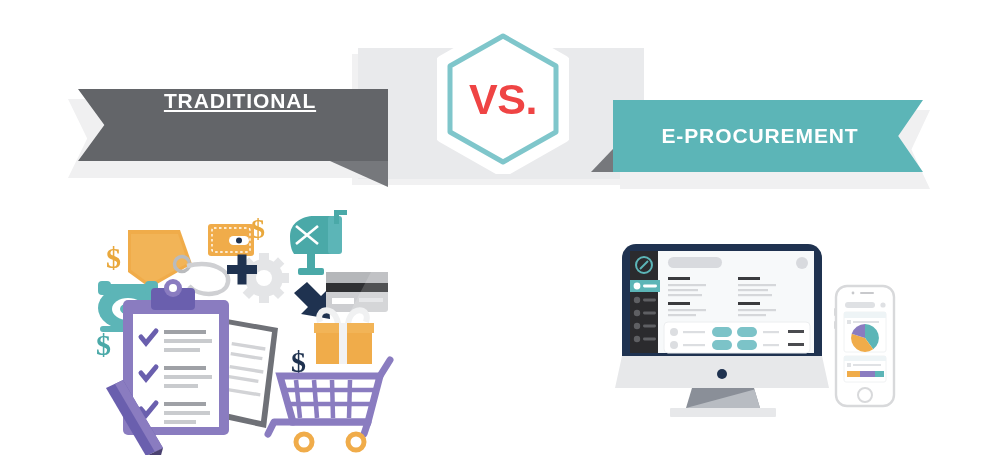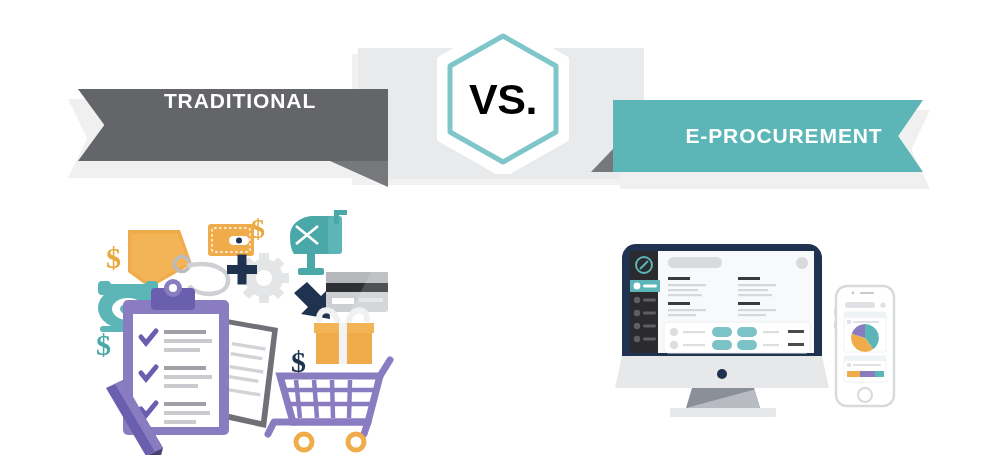--- a/index.html
+++ b/index.html
@@ -59,20 +59,21 @@
     display: flex; flex-direction: column;
     align-items: center; justify-content: space-between;
     color: #ffffff;
     font-size: 21px;
     font-weight: bold;
     letter-spacing: 0.9px;
     line-height: 1.18;
     text-align: center;
     padding-left: 14px;
     box-sizing: border-box;
+    text-decoration: underline;
   }
 
   .ribbon-shadow-right {
     left: 620px; top: 110px;
     width: 310px; height: 79px;
     background: #f0f0f1;
     clip-path: polygon(0 0, 100% 0, 94% 50%, 100% 100%, 0 100%);
   }
   .ribbon-right {
     left: 613px; top: 100px;
@@ -89,29 +90,28 @@
   .ribbon-right-label {
     left: 613px; top: 100px;
     width: 310px; height: 72px;
     display: flex; align-items: center; justify-content: center;
     color: #ffffff;
     font-size: 21px;
     font-weight: bold;
     letter-spacing: 0.9px;
     padding-right: 16px;
     box-sizing: border-box;
-    margin-left: 24px;
   }
 
   
   .hex-wrap { left: 437px; top: 24px; width: 132px; height: 150px; }
   .hex-label {
     position: absolute; inset: 0;
     display: flex; align-items: center; justify-content: center;
-    color: #000000;
+    color: #ef4444;
     font-size: 43px;
     font-weight: bold;
     letter-spacing: -0.5px;
   }
 
   
   .left-art { left: 88px; top: 210px; width: 310px; height: 245px; }
   .right-art { left: 608px; top: 238px; width: 310px; height: 195px; }
 </style>
 </head>

